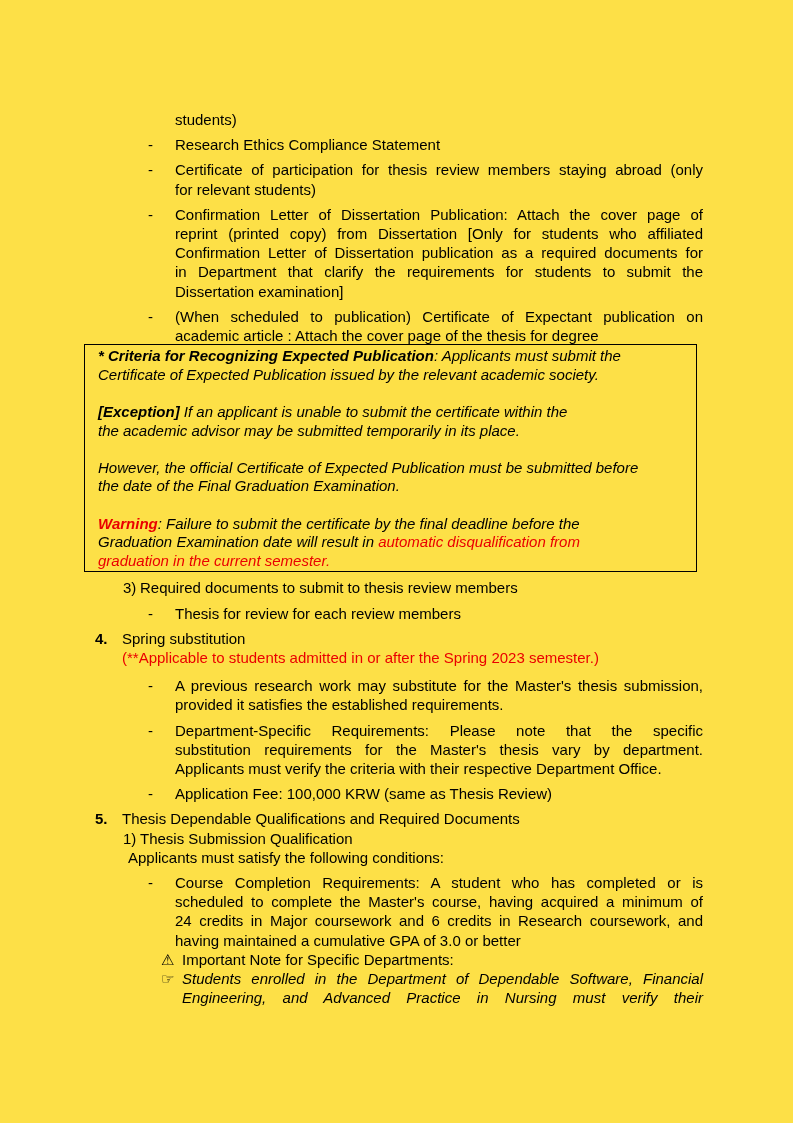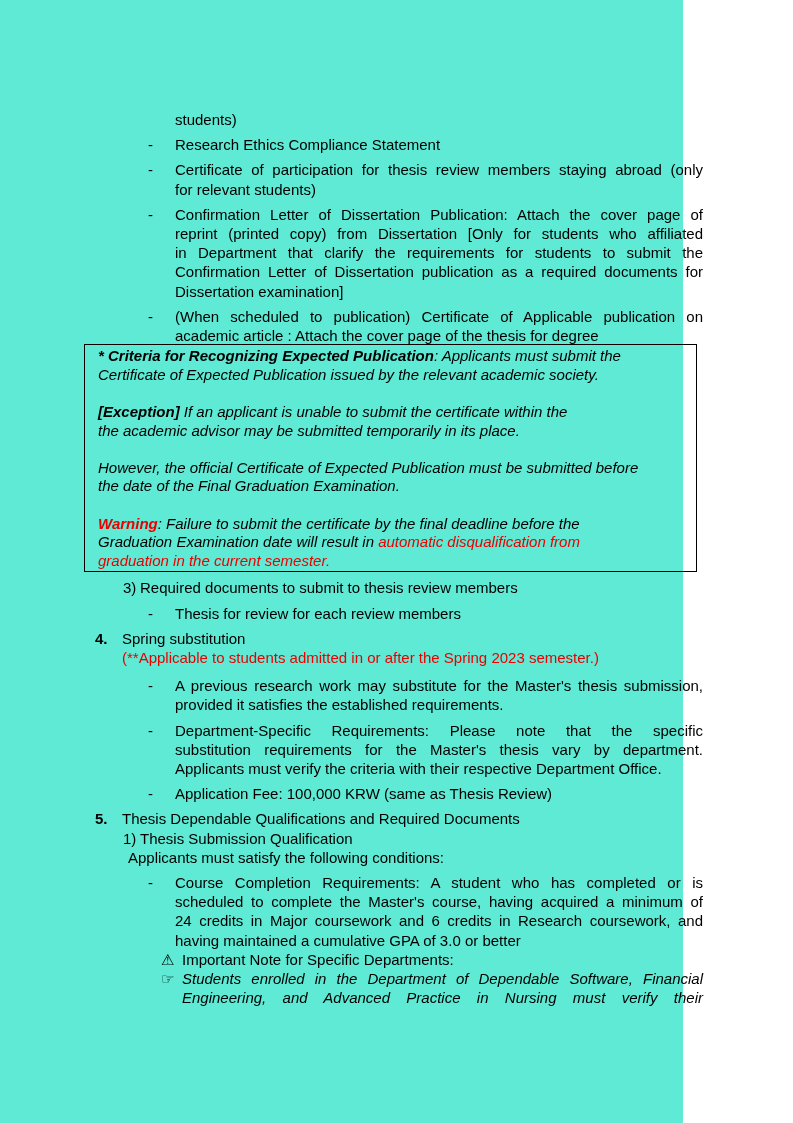--- a/index.html
+++ b/index.html
@@ -2,21 +2,21 @@
 <html style="--red: #ea0000;"><head>
 <meta charset="utf-8">
 <style>
   html,body{margin:0;padding:0;background:#ffffff;}
   body{
     width:793px;height:1123px;overflow:hidden;
     font-family:"Liberation Sans","DejaVu Sans",sans-serif;
     font-size:15px;color:#000;
     -webkit-font-smoothing:antialiased;
   }
-  #doc{position:relative;width:683px;height:1123px;background:#5eead4;}
+  #doc{position:relative;width:793px;height:1123px;background:#fde047;}
   #col{position:absolute;left:85px;top:110px;width:618px;}
   .blk{position:relative;margin-bottom:6px;}
   .sp-tight{margin-bottom:0;}
   .sp-loose{margin-bottom:9px;}
   .line{line-height:19.2px;min-height:19.2px;}
   .jf{text-align:justify;text-align-last:justify;}
   .mk{position:absolute;top:0;line-height:19.2px;}
   
   .b-dash > .mk{left:63px;}
   .b-dash > .lines{margin-left:90px;width:528px;}
@@ -66,29 +66,29 @@
         <div class="lines">
           <div class="line jf"><span class="">Certificate of participation for thesis review members staying abroad (only</span></div>
           <div class="line"><span class="">for relevant students)</span></div>
         </div>
       </div>
       <div class="blk b-dash">
         <span class="mk">-</span>
         <div class="lines">
           <div class="line jf"><span class="">Confirmation Letter of Dissertation Publication: Attach the cover page of</span></div>
           <div class="line jf"><span class="">reprint (printed copy) from Dissertation [Only for students who affiliated</span></div>
+          <div class="line jf"><span class="">Confirmation Letter of Dissertation publication as a required documents for</span></div>
           <div class="line jf"><span class="">in Department that clarify the requirements for students to submit the</span></div>
-          <div class="line jf"><span class="">Confirmation Letter of Dissertation publication as a required documents for</span></div>
           <div class="line"><span class="">Dissertation examination]</span></div>
         </div>
       </div>
       <div class="blk b-dash">
         <span class="mk">-</span>
         <div class="lines">
-          <div class="line jf"><span class="">(When scheduled to publication) Certificate of Applicable publication on</span></div>
+          <div class="line jf"><span class="">(When scheduled to publication) Certificate of Expectant publication on</span></div>
           <div class="line"><span class="">academic article : Attach the cover page of the thesis for degree</span></div>
         </div>
       </div>
       <div class="blk b-box">
         <div class="lines">
           <div class="line"><span class="b ">* Criteria for Recognizing Expected Publication</span><span class="">: Applicants must submit the</span></div>
           <div class="line"><span class="">Certificate of Expected Publication issued by the relevant academic society.</span></div>
           <div class="line">&nbsp;</div>
           <div class="line"><span class="b ">[Exception]</span><span class=""> If an applicant is unable to submit the certificate within the</span></div>
           <div class="line"><span class="">the academic advisor may be submitted temporarily in its place.</span></div>

